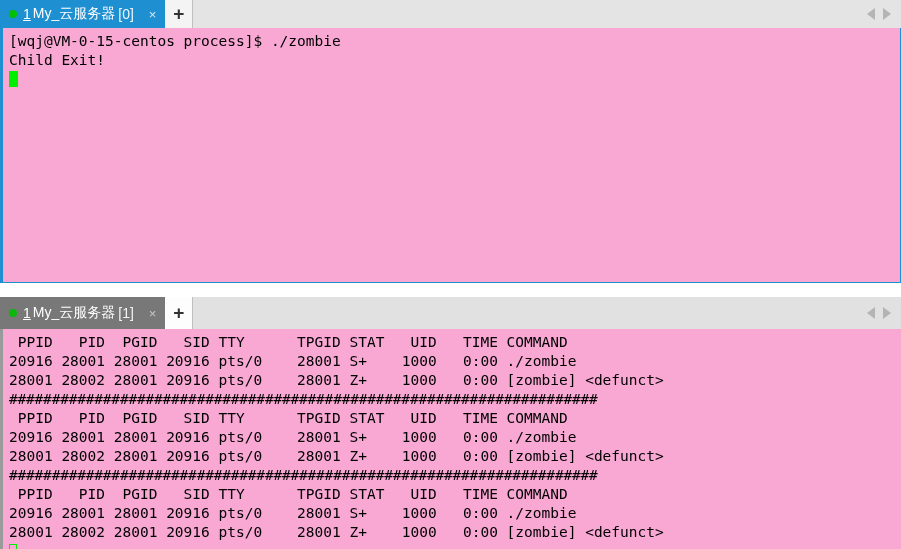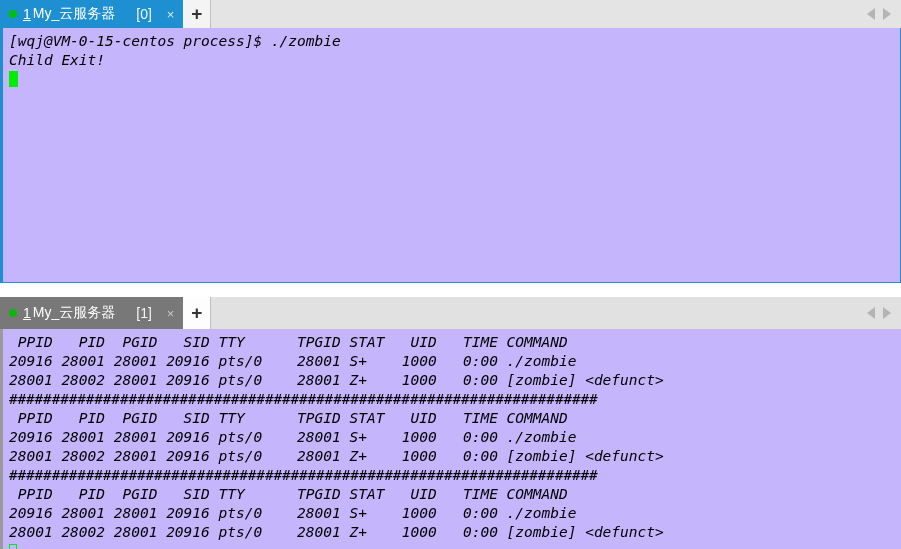--- a/index.html
+++ b/index.html
@@ -61,21 +61,21 @@
     margin-right: 6px;
     flex: none;
   }
   .tab.inactive .tab-dot { background: #0bb70b; }
 
   .tab-index {
     text-decoration: underline;
     margin-right: 2px;
   }
   .tab-title {
-    margin-right: 21px;
+    margin-right: 3px;
   }
   .tab-suffix {
     opacity: .92;
   }
   .tab-close {
     margin-left: 12px;
     font-size: 13px;
     line-height: 1;
     color: #d6e9f7;
     padding: 0 3px;
@@ -109,24 +109,23 @@
     width: 0; height: 0;
     border-top: 6px solid transparent;
     border-bottom: 6px solid transparent;
   }
   .navarrow.left  { border-right: 8px solid #b4b4b4; }
   .navarrow.right { border-left: 8px solid #b4b4b4; }
 
   
   .pane {
     position: relative;
-    background: #c4b5fd;
+    background: #f9a8d4;
     box-sizing: border-box;
     overflow: hidden;
-    font-style: italic;
   }
   .pane.focused {
     border-left: 3px solid #1e90d2;
     border-bottom: 1px solid #1e90d2;
     border-right: 1px solid #1e90d2;
   }
   .pane.unfocused {
     border-left: 3px solid #9a9a9a;
   }
 

